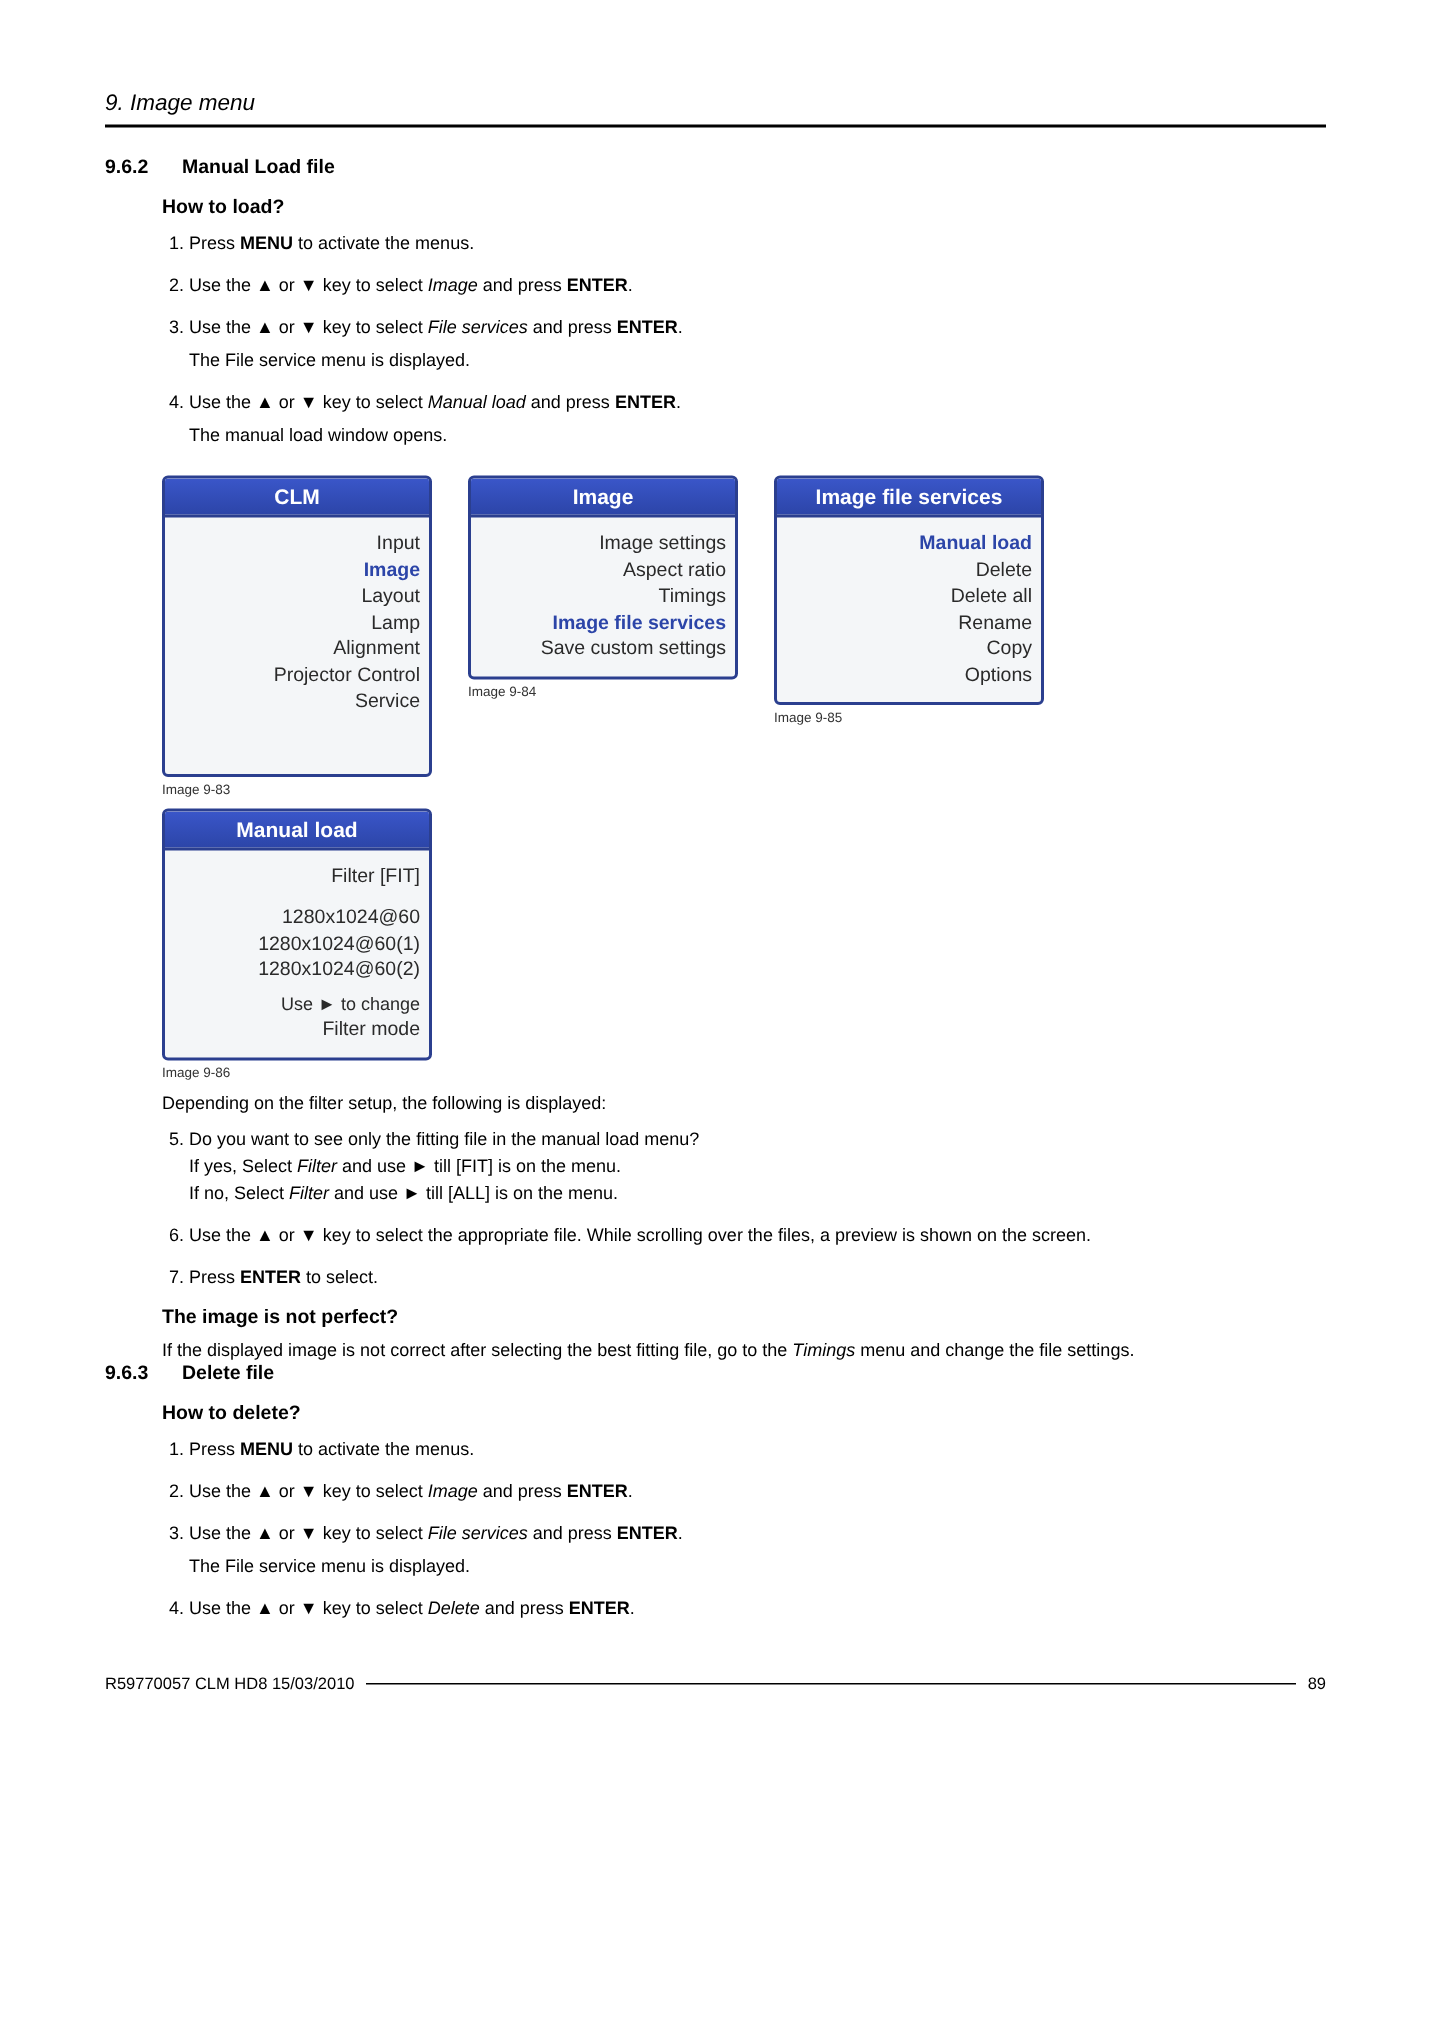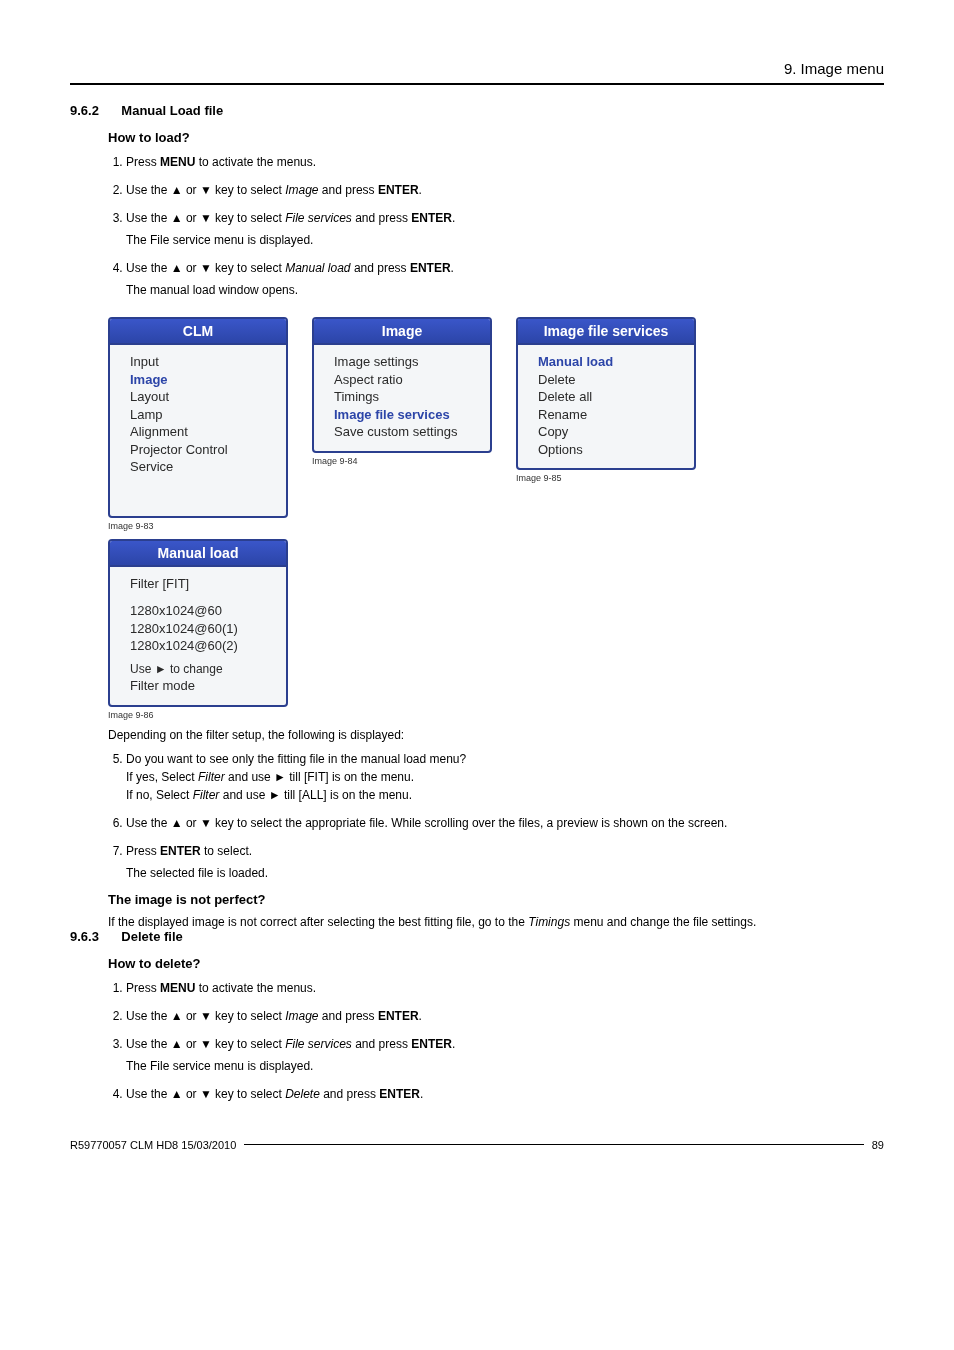--- a/index.html
+++ b/index.html
@@ -5,21 +5,21 @@
   * { box-sizing: border-box; margin: 0; padding: 0; }
   body {
     font-family: Arial, Helvetica, sans-serif;
     font-size: 12px;
     color: #000;
     background: #fff;
     width: 954px;
     margin: 0 auto;
     padding: 60px 70px 40px 70px;
   }
-  .chapter-header { text-align: right; font-size: 15px; margin-bottom: 6px; }
+  .chapter-header { font-style: italic; font-size: 15px; margin-bottom: 6px; }
   .chapter-rule { border: none; border-top: 2px solid #000; margin-bottom: 18px; }
   .section-num { font-weight: bold; font-size: 13px; display: inline-block; width: 48px; }
   .section-title { font-weight: bold; font-size: 13px; }
   .section-row { margin-bottom: 12px; }
   .subhead { font-weight: bold; font-size: 13px; margin: 10px 0 8px 38px; }
   .body-indent { margin-left: 38px; }
   ol.steps { list-style: decimal; margin-left: 56px; }
   ol.steps > li { margin-bottom: 10px; line-height: 1.5; }
   .sub-p { margin-top: 4px; }
   .dashlist { margin-left: 16px; margin-top: 4px; }
@@ -38,21 +38,21 @@
   }
   .panel-title {
     background: linear-gradient(#3a56c9, #2c45a8);
     color: #fff;
     font-weight: bold;
     text-align: center;
     padding: 4px 16px;
     font-size: 14px;
     border-bottom: 2px solid #2b3f8f;
   }
-  .panel-body { padding: 8px 6px 10px 20px; text-align: left; font-size: 13px; line-height: 1.35; }
+  .panel-body { padding: 8px 6px 10px 20px; text-align: right; font-size: 13px; line-height: 1.35; }
   .panel-body .hl { color: #2c45a8; font-weight: bold; }
   .caption { font-size: 9px; color: #333; margin-top: 3px; }
   .panel-small { width: 180px; }
   .hint { font-size: 12px; margin-top: 6px; }
   .footer-row { display: flex; justify-content: space-between; align-items: center; font-size: 11px; margin-top: 36px; }
   .footer-line { flex: 1; border-top: 1px solid #000; margin: 0 8px; height: 0; }
   b, strong { font-weight: bold; }
   em, i { font-style: italic; }
 </style>
 </head>
@@ -155,21 +155,20 @@
 
 <ol class="steps" start="5" style="margin-top:8px;">
   <li>
     <span>Do you want to see only the fitting file in the manual load menu?</span><br>
     <span>If yes, Select </span><i>Filter</i><span> and use ► till [FIT] is on the menu.</span><br>
     <span>If no, Select </span><i>Filter</i><span> and use ► till [ALL] is on the menu.</span>
   </li>
   <li>Use the ▲ or ▼ key to select the appropriate file. While scrolling over the files, a preview is shown on the screen.</li>
   <li>
     <span>Press </span><b>ENTER</b><span> to select.</span>
-    <div class="sub-p">The selected file is loaded.</div>
   </li>
 </ol>
 
 <div class="subhead">The image is not perfect?</div>
 <div class="body-indent" style="">
   <span>If the displayed image is not correct after selecting the best fitting file, go to the </span><i>Timings</i><span> menu and change the file settings.</span>
 </div>
 
 <div class="section-row">
   <span class="section-num">9.6.3</span>

